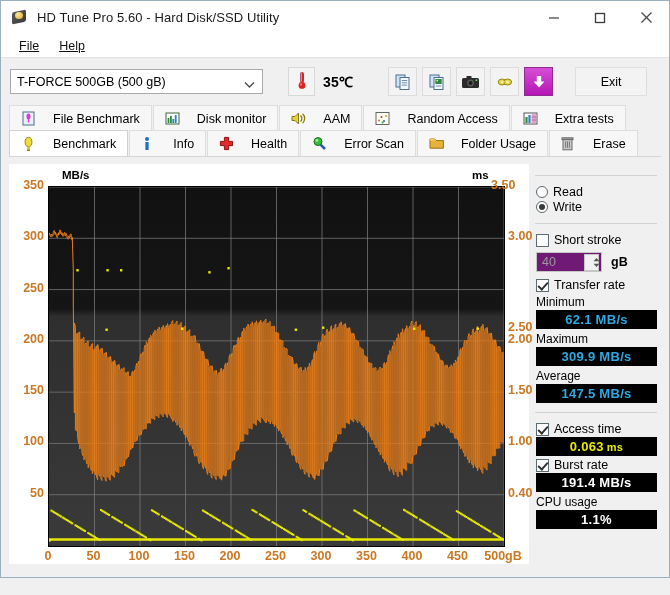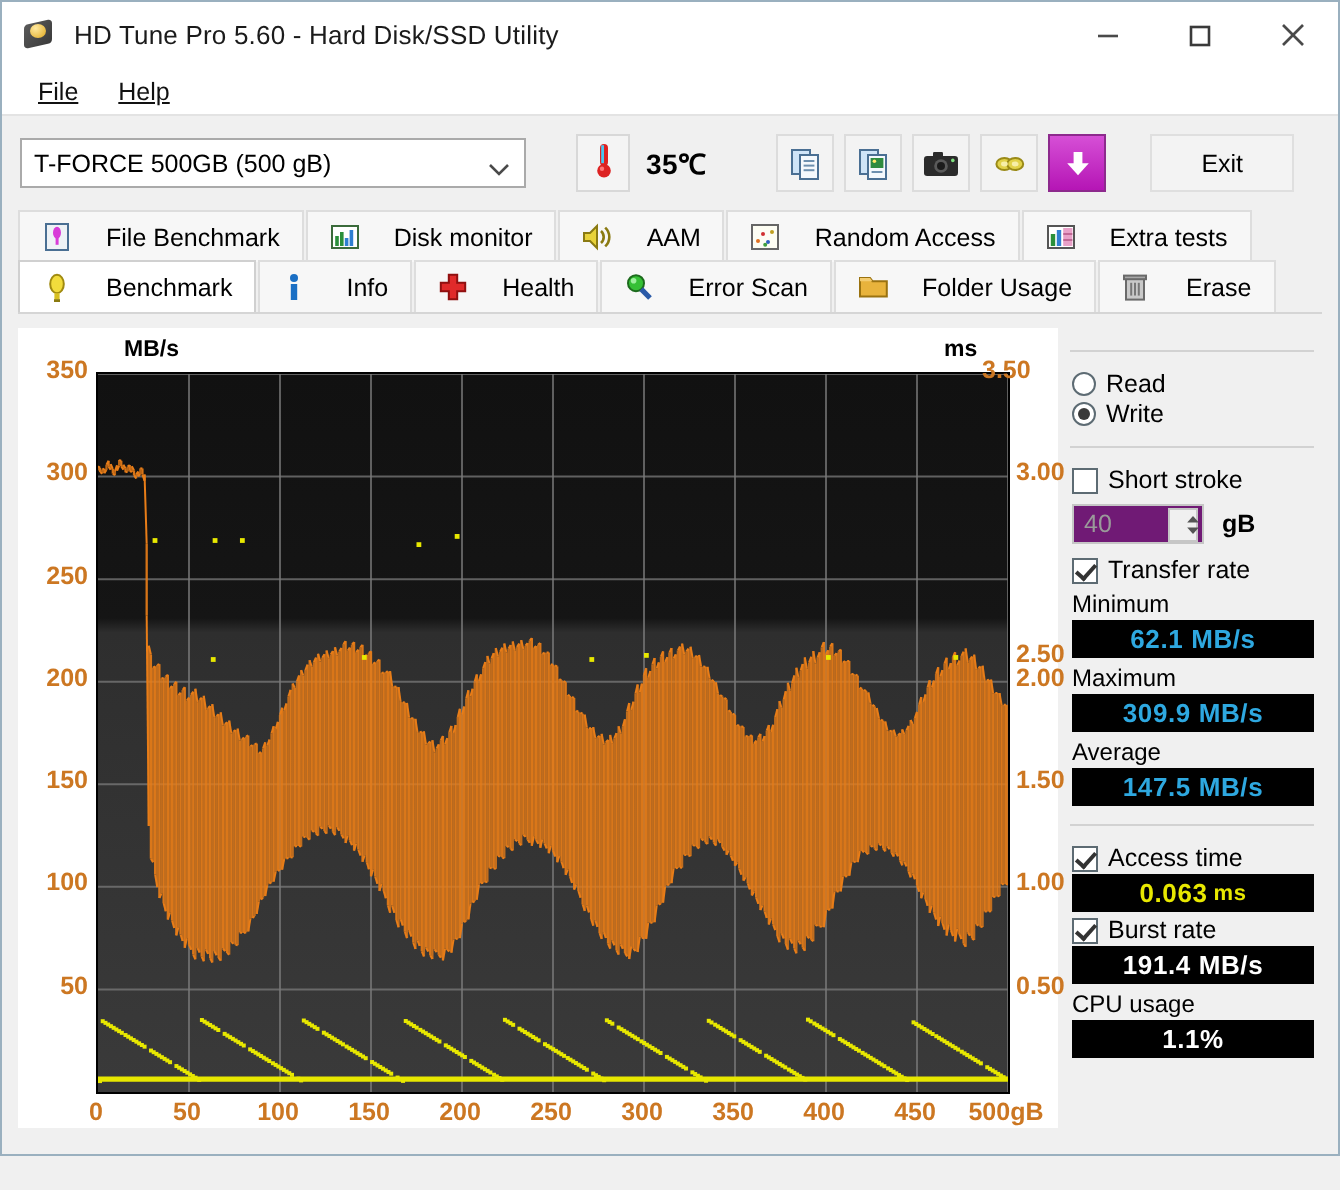--- a/index.html
+++ b/index.html
@@ -1546,21 +1546,21 @@
       <div id="yticks">
           <div class="ytick" style="left: 0px; width: 35px; top: 321.714px;">50</div>
           <div class="ytick" style="left: 0px; width: 35px; top: 270.429px;">100</div>
           <div class="ytick" style="left: 0px; width: 35px; top: 219.143px;">150</div>
           <div class="ytick" style="left: 0px; width: 35px; top: 167.857px;">200</div>
           <div class="ytick" style="left: 0px; width: 35px; top: 116.571px;">250</div>
           <div class="ytick" style="left: 0px; width: 35px; top: 65.2857px;">300</div>
           <div class="ytick" style="left: 0px; width: 35px; top: 14px;">350</div>
         </div>
       <div id="y2ticks">
-          <div class="ytickR" style="left: 499px; top: 321.714px;">0.50</div>
+          <div class="ytickR" style="left: 499px; top: 321.714px;">0.40</div>
           <div class="ytickR" style="left: 499px; top: 270.429px;">1.00</div>
           <div class="ytickR" style="left: 499px; top: 219.143px;">1.50</div>
           <div class="ytickR" style="left: 499px; top: 167.857px;">2.00</div>
           <div class="ytickR" style="left: 499px; top: 116.571px; margin-top: 39px;">2.50</div>
           <div class="ytickR" style="left: 499px; top: 65.2857px;">3.00</div>
           <div class="ytickR" style="left: 482px; top: 14px;">3.50</div>
         </div>
       <div id="xticks">
           <div class="xtick" style="width: 50px; left: 14px; top: 385px;">0</div>
           <div class="xtick" style="width: 50px; left: 59.5px; top: 385px;">50</div>

